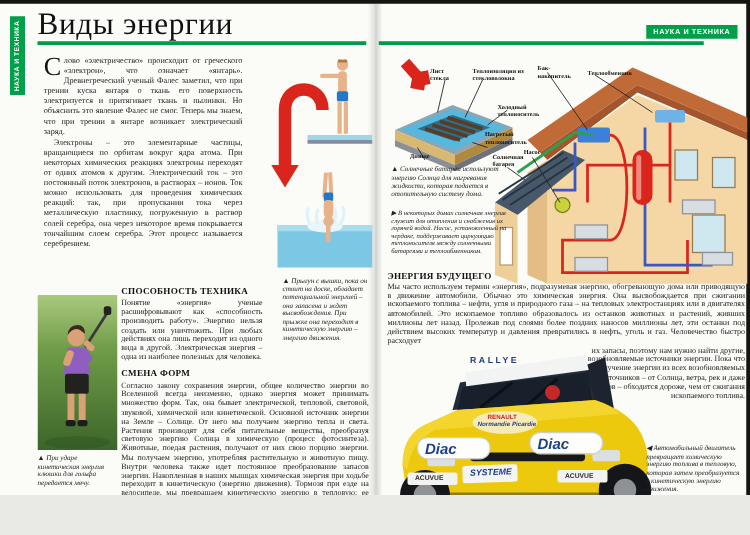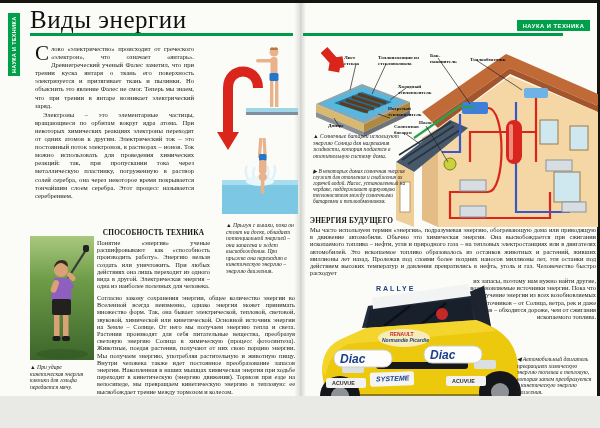--- a/index.html
+++ b/index.html
@@ -16,21 +16,21 @@
             font-weight:bold;font-size:5.4px;letter-spacing:.4px;
             writing-mode:vertical-rl;transform:rotate(180deg);
             display:flex;align-items:center;justify-content:center;}
   .tab-box{background:#00a04a;color:#fff;font-family:"Liberation Sans",sans-serif;
            font-weight:bold;font-size:5.8px;letter-spacing:.5px;
            display:flex;align-items:center;justify-content:center;}
   .body-text{font-size:6.6px;line-height:8.1px;color:#1c1c1c;text-align:justify;}
   .body-text-sm{font-size:6.4px;line-height:7.2px;color:#1c1c1c;text-align:justify;}
   .dropcap{float:left;font-size:21px;line-height:17px;padding-right:2px;color:#111;}
   .pindent{text-indent:8px;margin-top:1px;}
-  .heading{font-size:7.3px;font-weight:bold;color:#111;letter-spacing:.2px;margin-bottom:2px;text-align:center;}
+  .heading{font-size:7.3px;font-weight:bold;color:#111;letter-spacing:.2px;margin-bottom:2px;}
   .caption{font-size:5.7px;line-height:6.5px;font-style:italic;color:#222;text-align:left;}
   .dlabel{font-size:5px;line-height:5.6px;font-weight:bold;color:#111;}
   .pagenum{width:19px;height:19px;border-radius:50%;background:#2eb04f;color:#0b5d23;
            font-family:"Liberation Sans",sans-serif;font-weight:bold;font-size:7px;
            display:flex;align-items:center;justify-content:center;box-shadow:inset 0 -1px 2px rgba(0,0,0,.25);}
   .car-txt{font-family:"Liberation Sans",sans-serif;font-weight:bold;position:absolute;white-space:nowrap;}
 </style>
 </head>
 <body>
 
@@ -116,20 +116,21 @@
       <rect x="22" y="44" width="6" height="13" rx="3" fill="#d9a276" transform="rotate(20 25 50)"></rect>
       <rect x="22" y="63" width="19" height="16" rx="2" fill="#23211f"></rect>
       <rect x="24" y="79" width="5.5" height="22" fill="#d9a276"></rect>
       <rect x="33" y="79" width="5.5" height="22" fill="#d9a276"></rect>
       <rect x="22.5" y="100" width="8" height="5" rx="2" fill="#1d1d1d"></rect>
       <rect x="32" y="100" width="8" height="5" rx="2" fill="#1d1d1d"></rect>
     </g>
   </svg>
 
   <div class="abs" style="left:97px;top:294px;width:198px;">
+    <div class="heading">СМЕНА ФОРМ</div>
     <div class="body-text-sm">Согласно закону сохранения энергии, общее количество энергии во Вселенной всегда неизменно, однако энергия может принимать множество форм. Так, она бывает электрической, тепловой, световой, звуковой, химической или кинетической. Основной источник энергии на Земле – Солнце. От него мы получаем энергию тепла и света. Растения производят для себя питательные вещества, преобразуя световую энергию Солнца в химическую (процесс фотосинтеза). Животные, поедая растения, получают от них свою порцию энергии. Мы получаем энергию, употребляя растительную и животную пищу. Внутри человека также идет постоянное преобразование запасов энергии. Накопленная в наших мышцах химическая энергия при ходьбе переходит в кинетическую (энергию движения). Тормозя при езде на велосипеде, мы превращаем кинетическую энергию в тепловую: ее высвобождает трение между тормозом и колесом.</div>
   </div>
 
   <div class="abs caption" style="left:30px;top:364px;width:62px;">▲ При ударе кинетическая энергия клюшки для гольфа передается мячу.</div>
 
   <div class="abs pagenum" style="left:10px;top:396px;">74</div>
 
   <div class="abs tab-box" style="left:517px;top:20px;width:73px;height:11px;">
     <span>НАУКА И ТЕХНИКА</span>
   </div>

